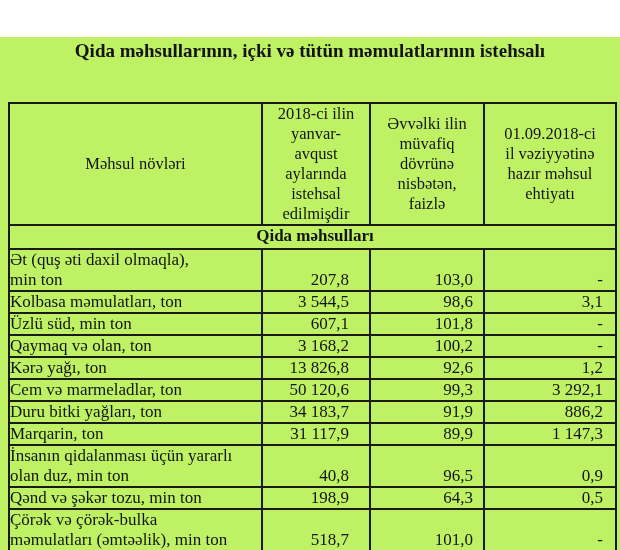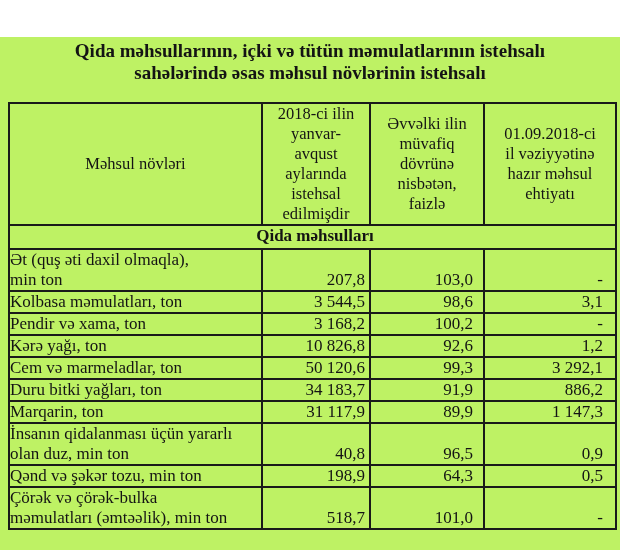--- a/index.html
+++ b/index.html
@@ -64,40 +64,39 @@
     white-space: pre-line;
   }
   td.num-cell {
     font-size: 17px;
     line-height: 20px;
     text-align: right;
     vertical-align: bottom;
     padding-bottom: 1px;
     white-space: nowrap;
   }
-  td.num-cell.c2 { padding-right: 4px; text-align: right; }
+  td.num-cell.c2 { padding-right: 20px; text-align: right; }
   td.num-cell.c3 { padding-right: 10px; }
   td.num-cell.c4 { padding-right: 12px; }
   .page-number {
     position: absolute;
     left: 8px;
     top: 535px;
     font-weight: bold;
     font-size: 18px;
     line-height: 20px;
   }
 </style>
 </head>
 <body>
 
 <div class="page">
 
   <div class="doc-title">
     <span>Qida məhsullarının, içki və tütün məmulatlarının istehsalı</span><br>
-    <span>sahələrində əsas məhsul növlərinin istehsalı</span>
   </div>
 
   <table class="main-table">
     <colgroup>
       <col style="width:253px">
       <col style="width:108px">
       <col style="width:114px">
       <col style="width:132px">
     </colgroup>
     <thead>
@@ -132,28 +131,34 @@
         <td class="num-cell c3">103,0</td>
         <td class="num-cell c4">-</td>
       </tr>
       <tr class="data-row single">
         <td class="name-cell">Kolbasa məmulatları, ton</td>
         <td class="num-cell c2">3 544,5</td>
         <td class="num-cell c3">98,6</td>
         <td class="num-cell c4">3,1</td>
       </tr>
       <tr class="data-row single">
-        <td class="name-cell">Pendir və xama, ton</td>
+        <td class="name-cell">Üzlü süd, min ton</td>
+        <td class="num-cell c2">607,1</td>
+        <td class="num-cell c3">101,8</td>
+        <td class="num-cell c4">-</td>
+      </tr>
+      <tr class="data-row single">
+        <td class="name-cell">Qaymaq və olan, ton</td>
         <td class="num-cell c2">3 168,2</td>
         <td class="num-cell c3">100,2</td>
         <td class="num-cell c4">-</td>
       </tr>
       <tr class="data-row single">
         <td class="name-cell">Kərə yağı, ton</td>
-        <td class="num-cell c2">10 826,8</td>
+        <td class="num-cell c2">13 826,8</td>
         <td class="num-cell c3">92,6</td>
         <td class="num-cell c4">1,2</td>
       </tr>
       <tr class="data-row single">
         <td class="name-cell">Cem və marmeladlar, ton</td>
         <td class="num-cell c2">50 120,6</td>
         <td class="num-cell c3">99,3</td>
         <td class="num-cell c4">3 292,1</td>
       </tr>
       <tr class="data-row single">

